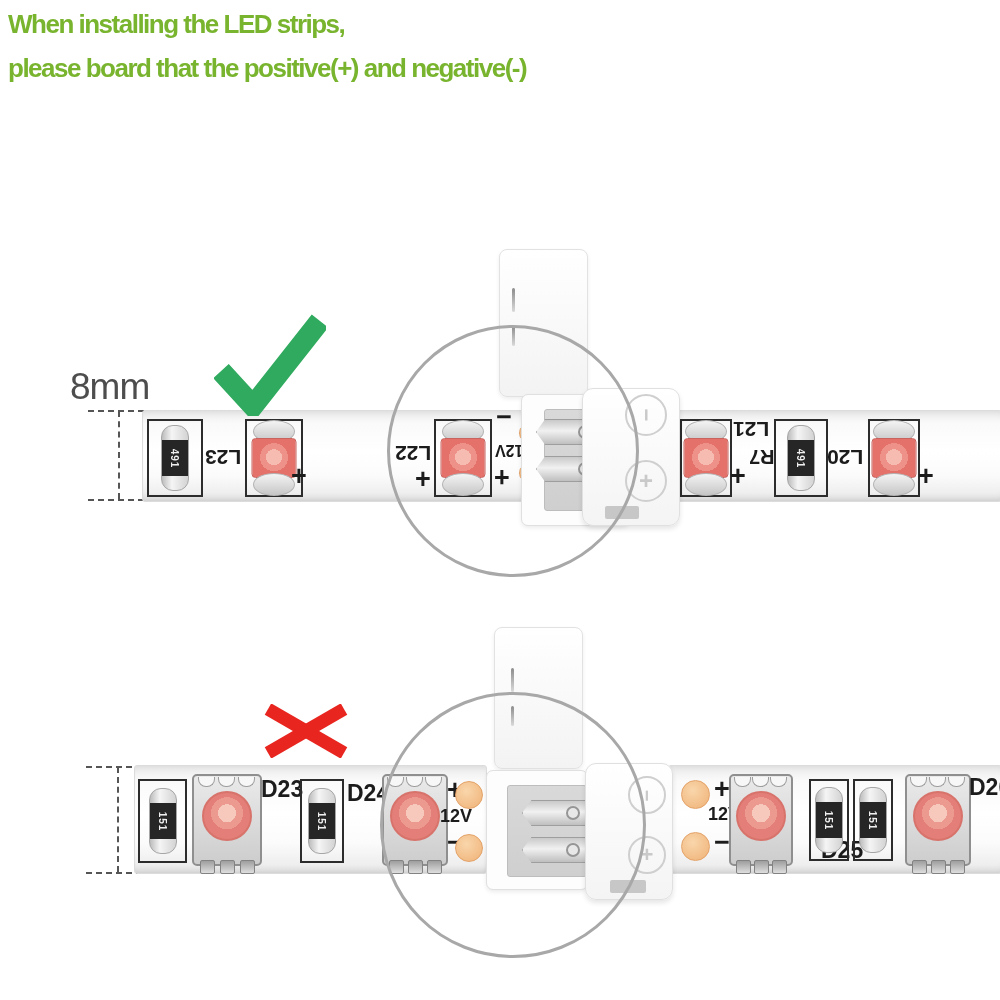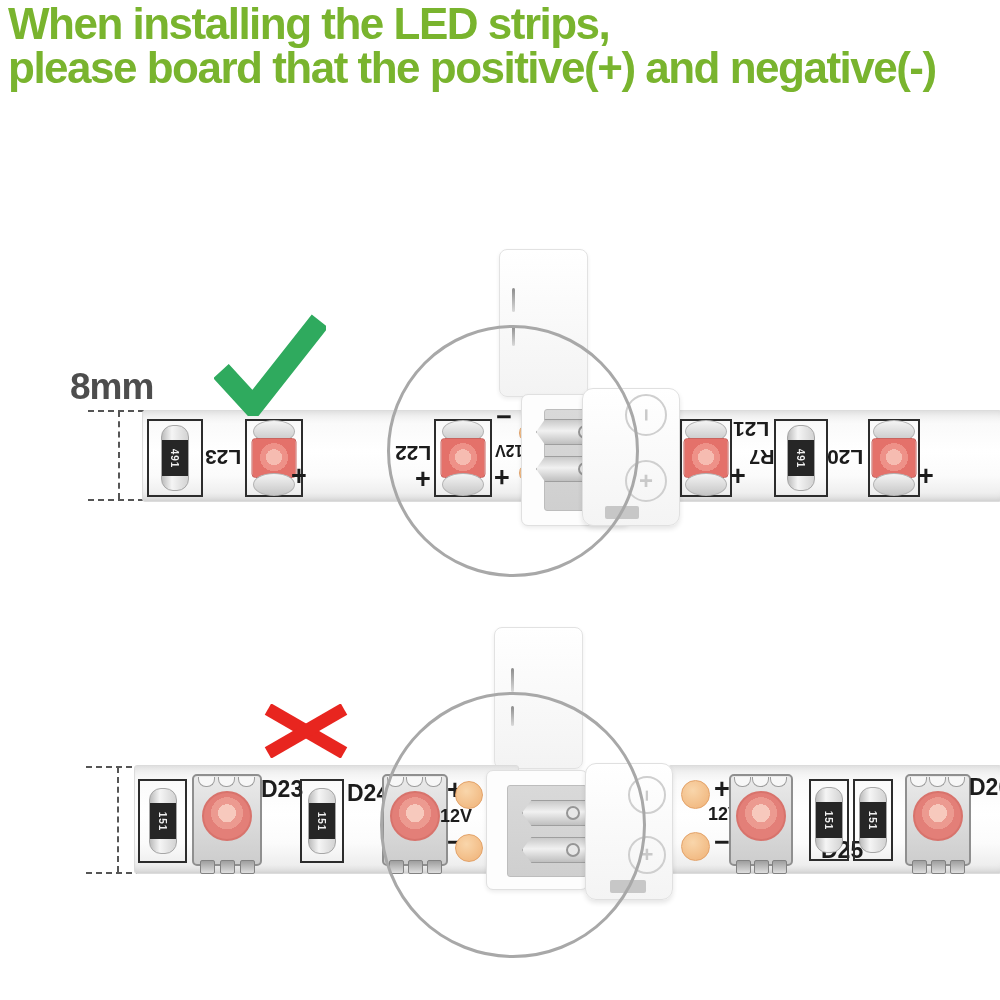--- a/index.html
+++ b/index.html
@@ -1,22 +1,22 @@
 <!DOCTYPE html>
 <html style="--heading-green: #79b42e; --check-green: #2faa5e; --cross-red: #e8251f; --led-pink: #e4716a; --copper: #efb176;"><head>
 <meta charset="utf-8">
 <style>
   html,body{margin:0;padding:0;background:#fff;}
   .page{position:relative;width:1000px;height:1000px;background:#fff;overflow:hidden;
         font-family:"Liberation Sans","DejaVu Sans",sans-serif;}
   
   .heading{position:absolute;left:8px;top:2px;color:var(--heading-green,#79b42e);
-           font-weight:bold;font-size:44px;line-height:44px;letter-spacing:-1.5px;}
-  
-  .sizelabel{position:absolute;color:#4d4d4d;font-size:37px;letter-spacing:-1px;font-weight:bold;}
+           font-weight:bold;font-size:26px;line-height:44px;letter-spacing:-1.5px;}
+  
+  .sizelabel{position:absolute;color:#4d4d4d;font-size:37px;letter-spacing:-1px;}
   
   .dimh{position:absolute;border-top:2px dashed #555;height:0;}
   .dimv{position:absolute;border-left:2px dashed #555;width:0;}
   
   .strip{position:absolute;height:90px;background:linear-gradient(180deg,#ececec 0%,#fafafa 14%,#ffffff 45%,#fbfbfb 72%,#e9e9e9 100%);
          border:1px solid #dcdcdc;border-radius:3px;
          box-shadow:inset 0 -7px 9px -7px rgba(0,0,0,.20), inset 0 7px 9px -7px rgba(0,0,0,.10);}
   .strip10{height:107px;}
   
   .bracket{position:absolute;border:2px solid #2c2c2c;background:transparent;}
@@ -192,21 +192,21 @@
   <svg style="position:absolute;left:262px;top:704px;z-index:30;" width="88" height="54" viewBox="0 0 88 54">
     <line x1="6" y1="5" x2="82" y2="49" stroke="#e8251f" stroke-width="13"></line>
     <line x1="82" y1="5" x2="6" y2="49" stroke="#e8251f" stroke-width="13"></line>
   </svg>
 
   <div class="lid" style="left:494px;top:627px;width:87px;height:140px;z-index:2;">
     <div class="slot" style="left:16px;top:40px;"></div>
     <div class="slot" style="left:16px;top:78px;height:20px;"></div>
   </div>
 
-  <div class="strip strip10" style="left:134px;top:765px;width:351px;z-index:3;padding-left:32px;">
+  <div class="strip strip10" style="left:134px;top:765px;width:351px;z-index:3;">
 
     <div class="bracket" style="left:3px;top:13px;width:45px;height:80px;">
       <div class="rcap">
         <div class="rband">
             <span>151</span>
           </div>
       </div>
     </div>
 
     <div class="led5050" style="left:57px;top:8px;width:66px;height:88px;">

